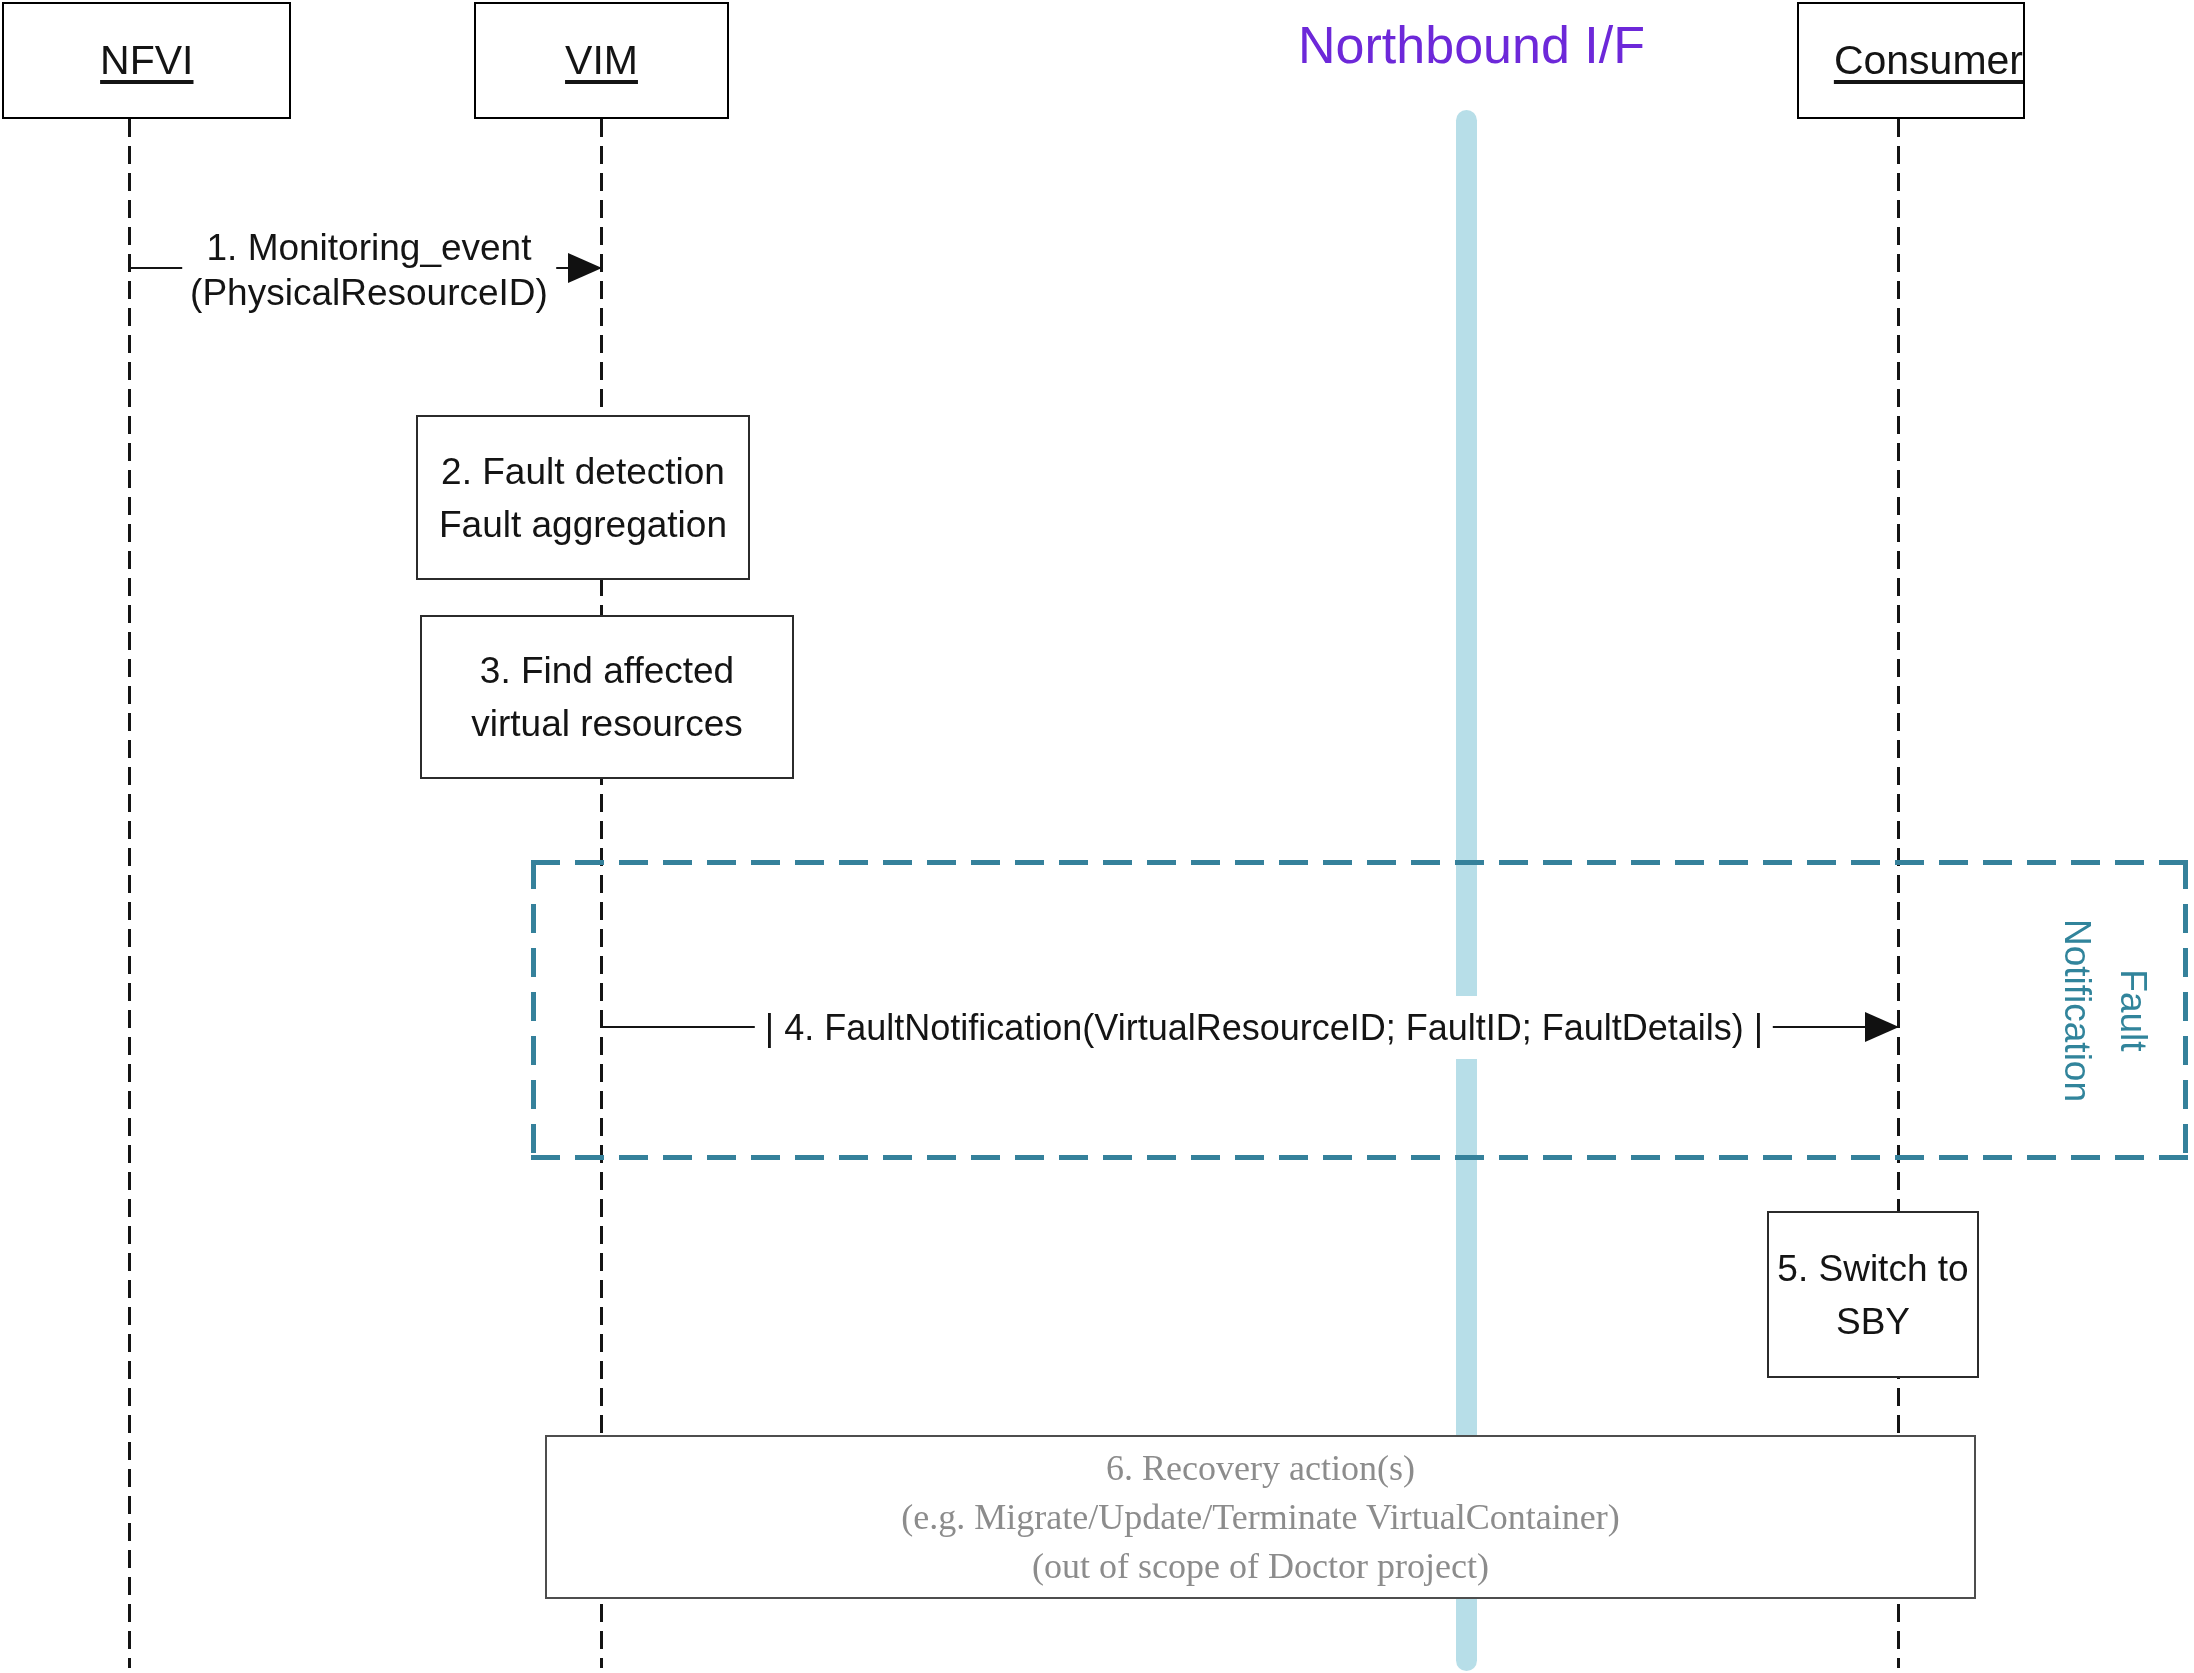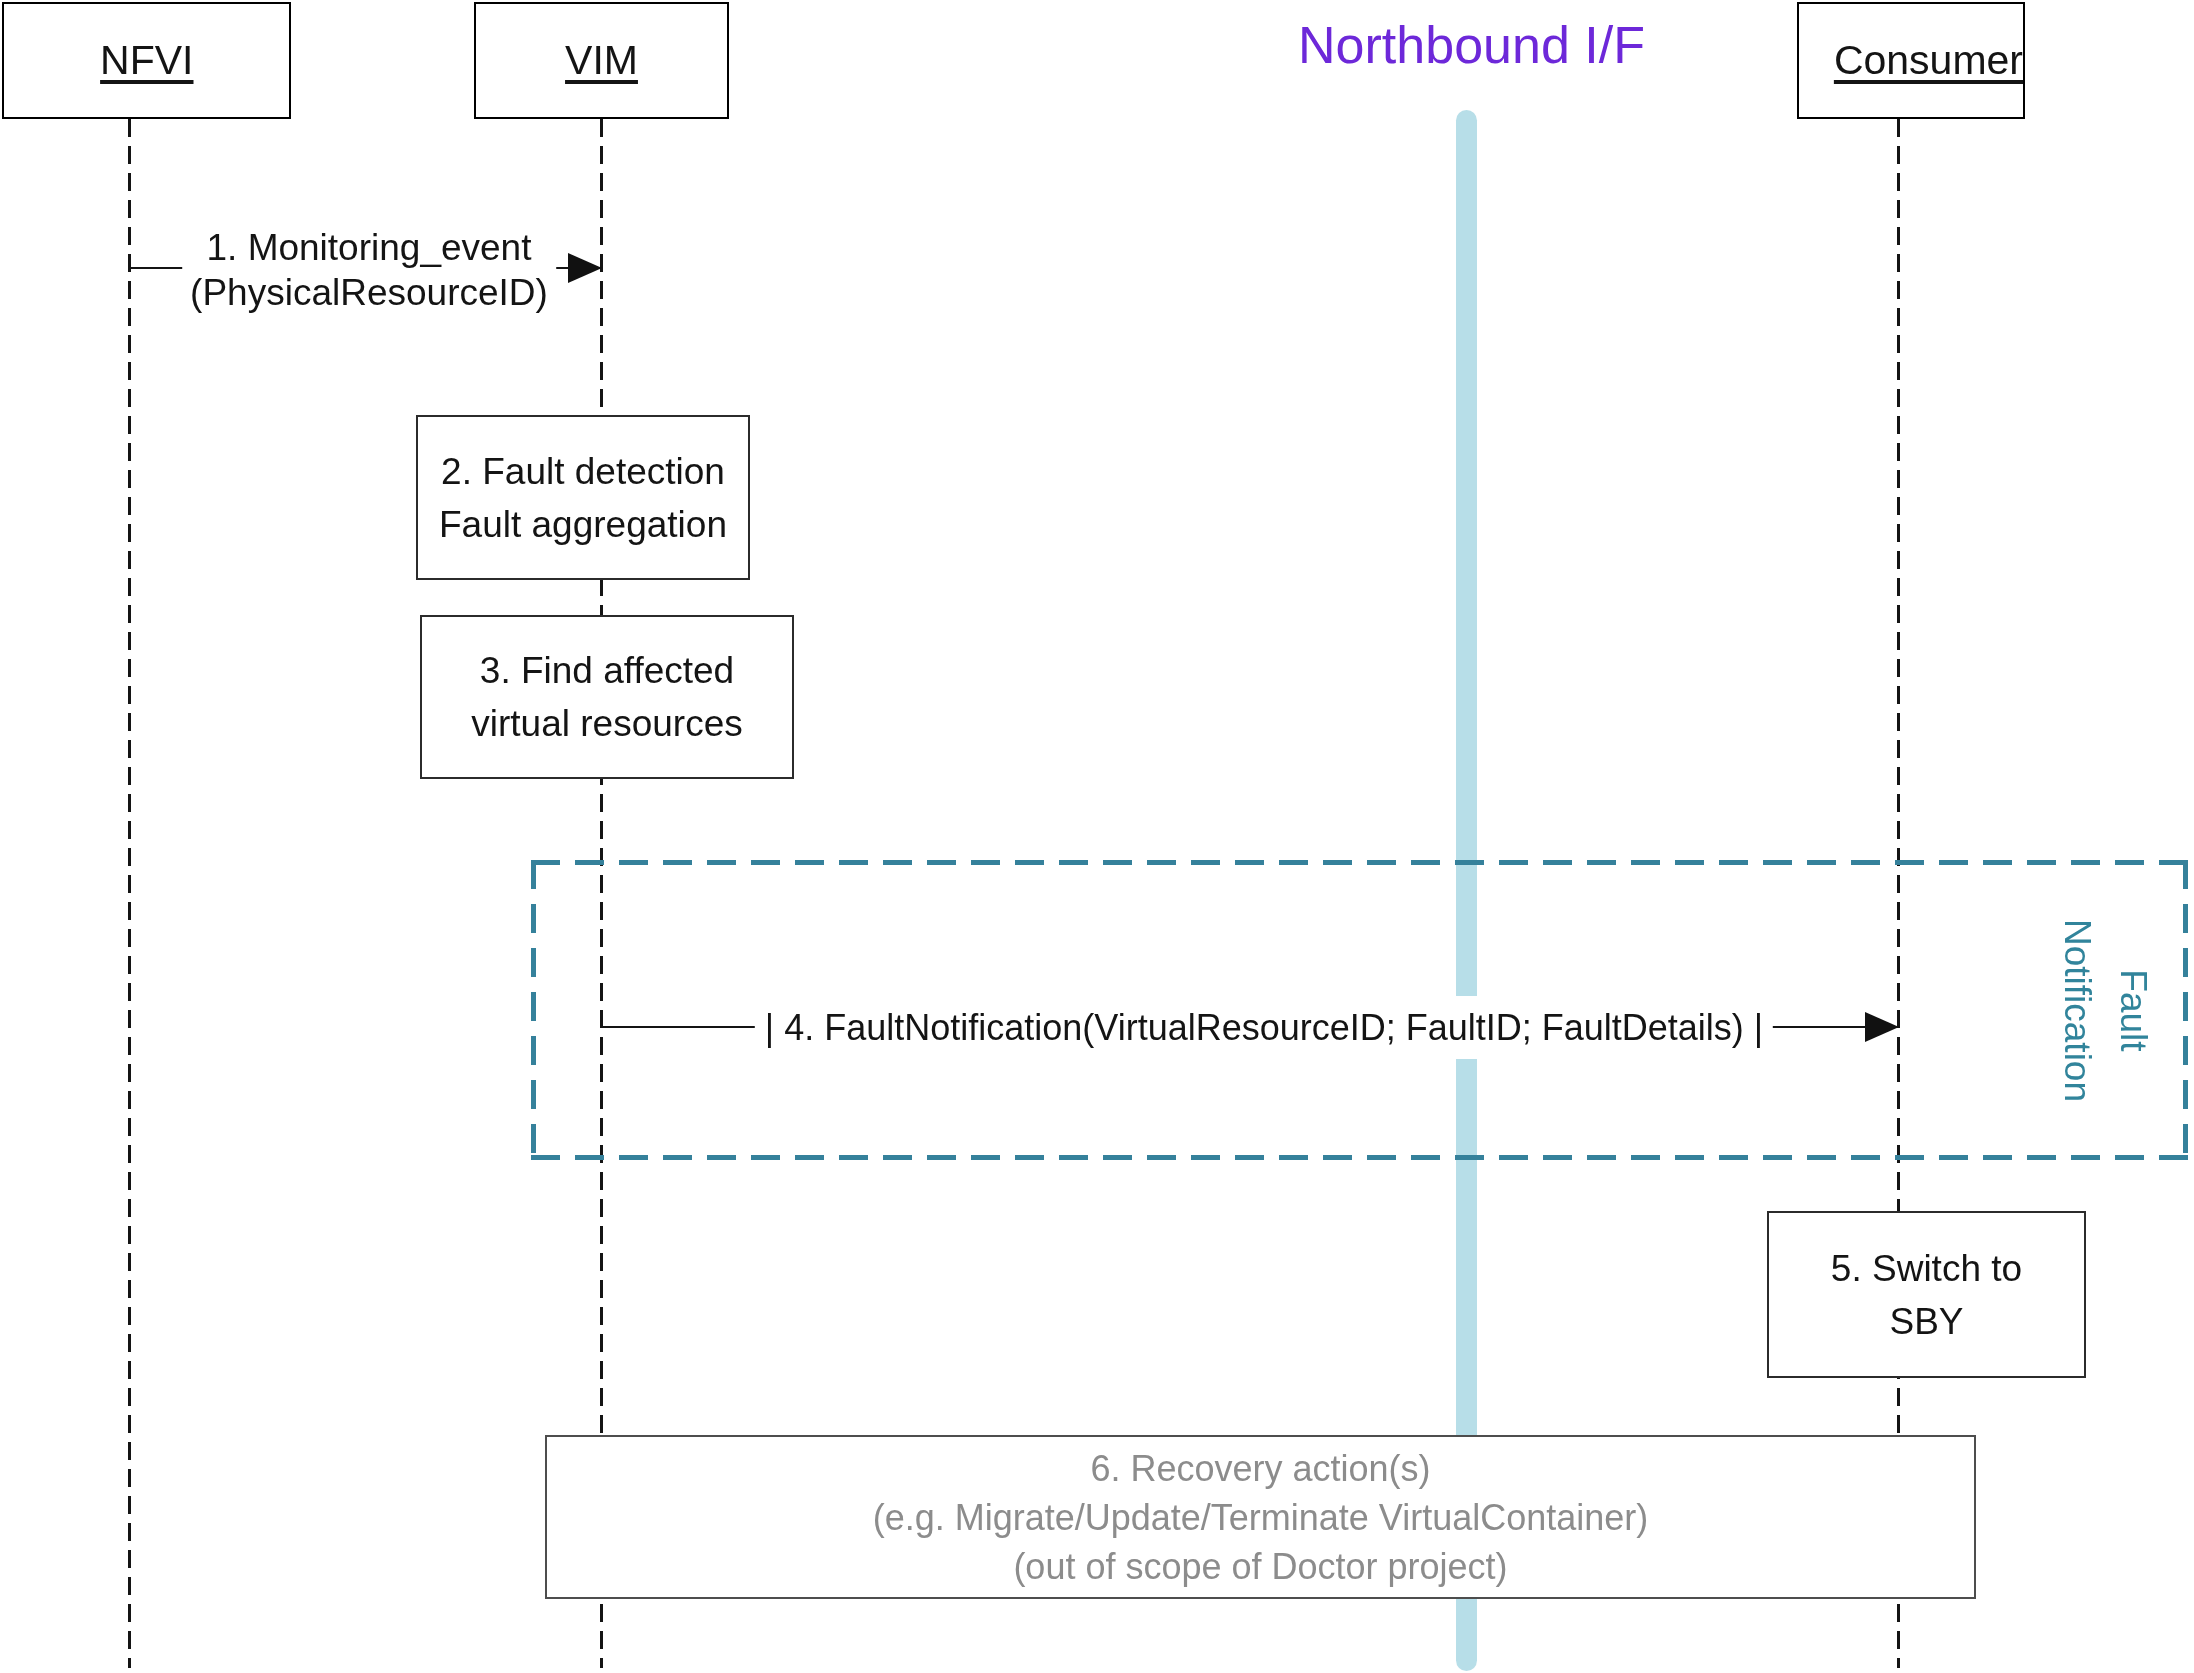--- a/index.html
+++ b/index.html
@@ -29,23 +29,23 @@
   .msg4-label{position:absolute;left:1264px;top:996px;transform:translateX(-50%);
               background:#ffffff;padding:0 10px;text-align:center;font-size:36px;line-height:63px;
               white-space:nowrap;z-index:6;}
 
   
   .step-box{position:absolute;background:#ffffff;border:2.3px solid #2b2b2b;box-sizing:border-box;
             display:flex;flex-direction:column;align-items:center;justify-content:center;
             text-align:center;font-size:37px;line-height:53px;z-index:5;}
   .step2{left:416px;top:415px;width:334px;height:165px;}
   .step3{left:420px;top:615px;width:374px;height:164px;}
-  .step5{left:1767px;top:1211px;width:319px;height:167px;}
+  .step5{left:1767px;top:1211px;width:212px;height:167px;}
   .step6{left:545px;top:1435px;width:1431px;height:164px;border:2.3px solid #4d4d4d;
-         color:#8C8C8C;font-size:36px;line-height:49px;}
+         color:#8C8C8C;font-size:36px;line-height:49px;font-family:Liberation Serif, serif;}
 
   
   .frame{position:absolute;left:531px;top:860px;width:1657px;height:300px;z-index:4;pointer-events:none;}
   .frame .edge{position:absolute;}
   .frame .h{left:0;width:100%;height:5px;
             background:repeating-linear-gradient(90deg,#35819B 0 29px,transparent 29px 44px);}
   .frame .v{top:0;height:100%;width:5px;
             background:repeating-linear-gradient(180deg,#35819B 0 29px,transparent 29px 44px);}
   .frame .top{top:0;} .frame .bottom{bottom:0;} .frame .left{left:0;} .frame .right{right:0;}
   .frame-label{position:absolute;left:1935px;top:954px;width:338px;height:113px;

